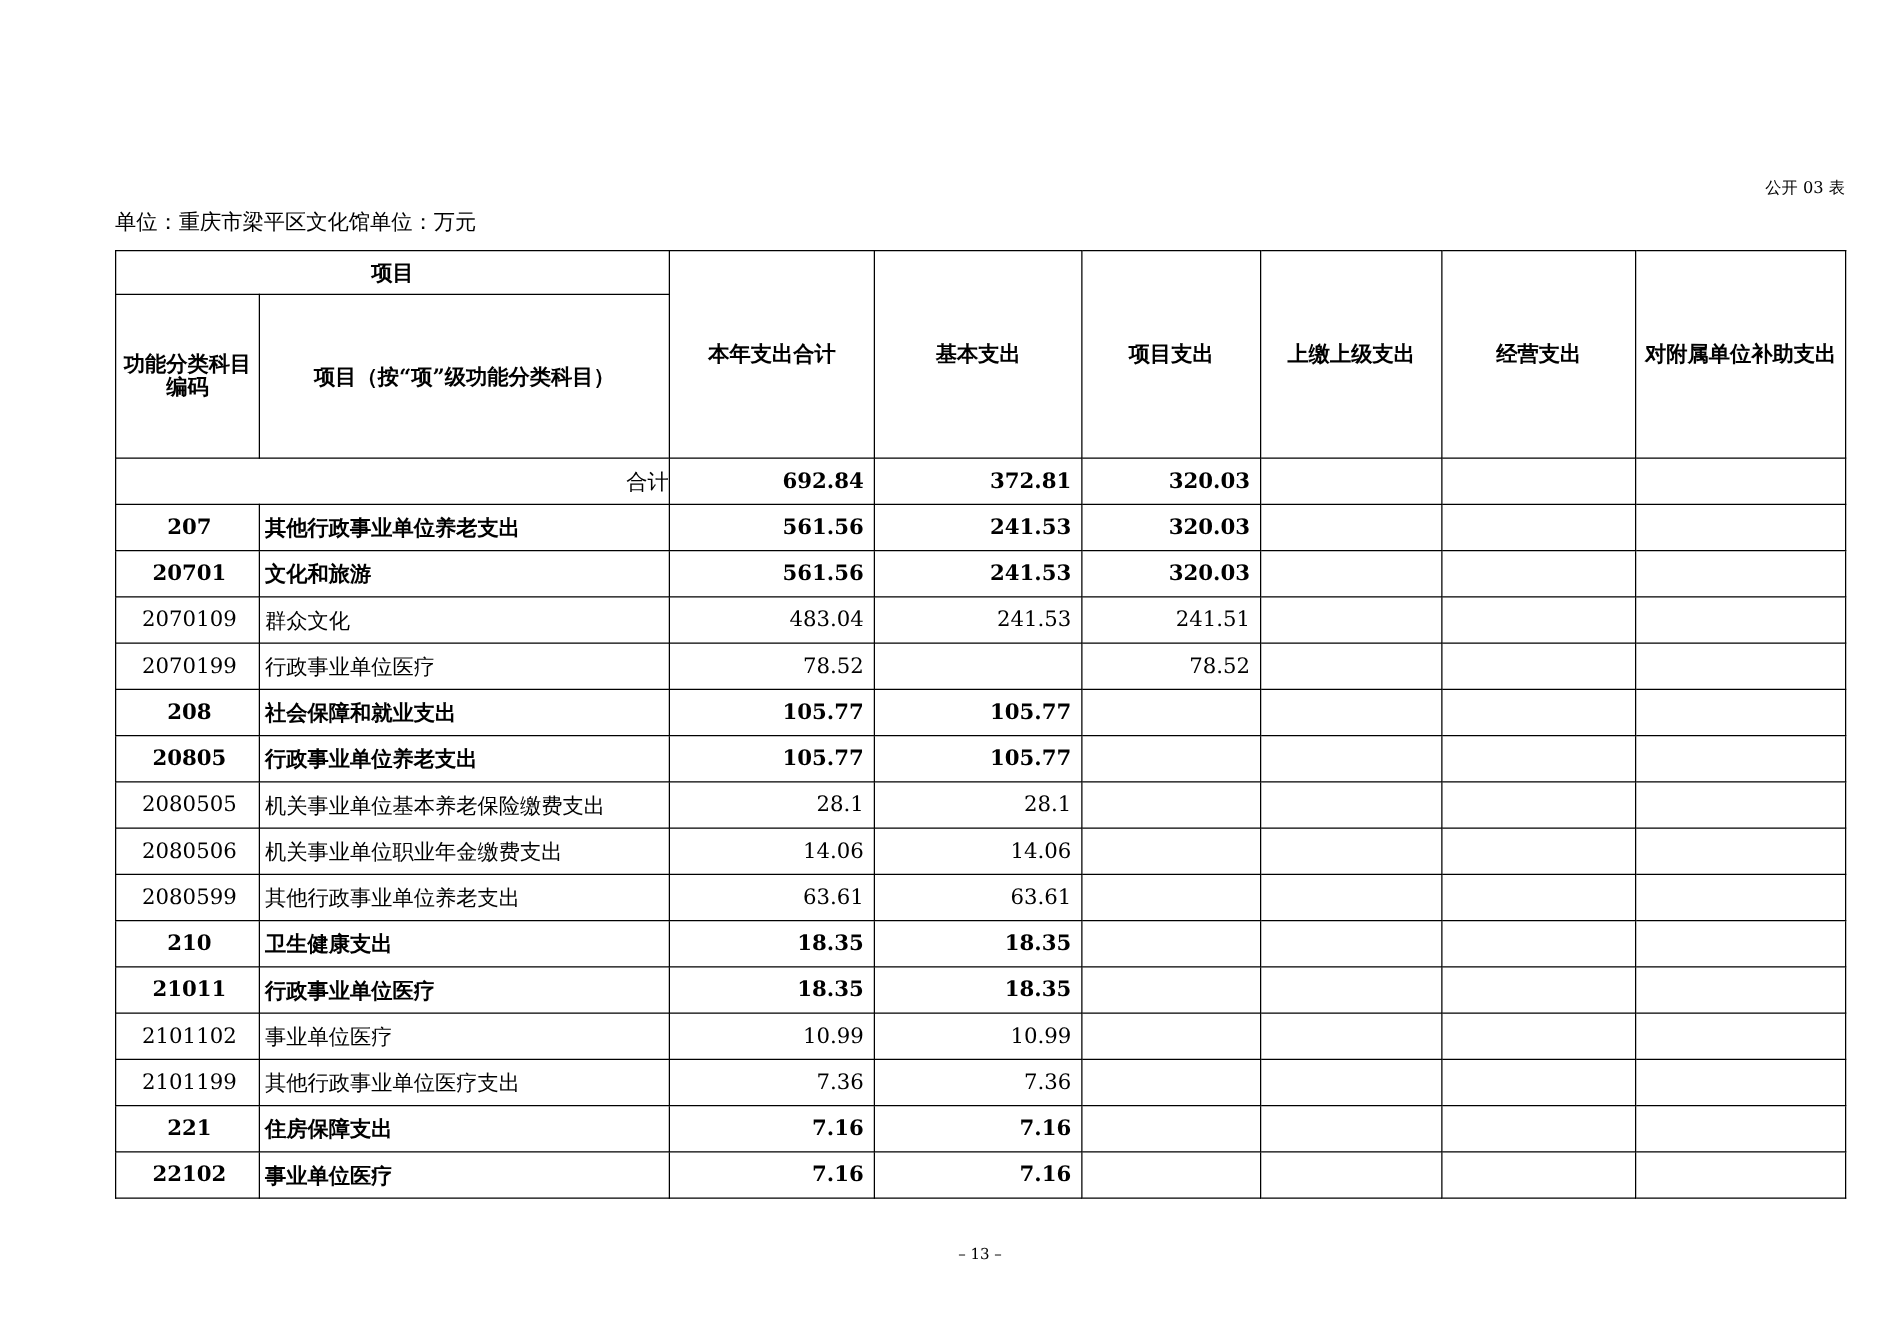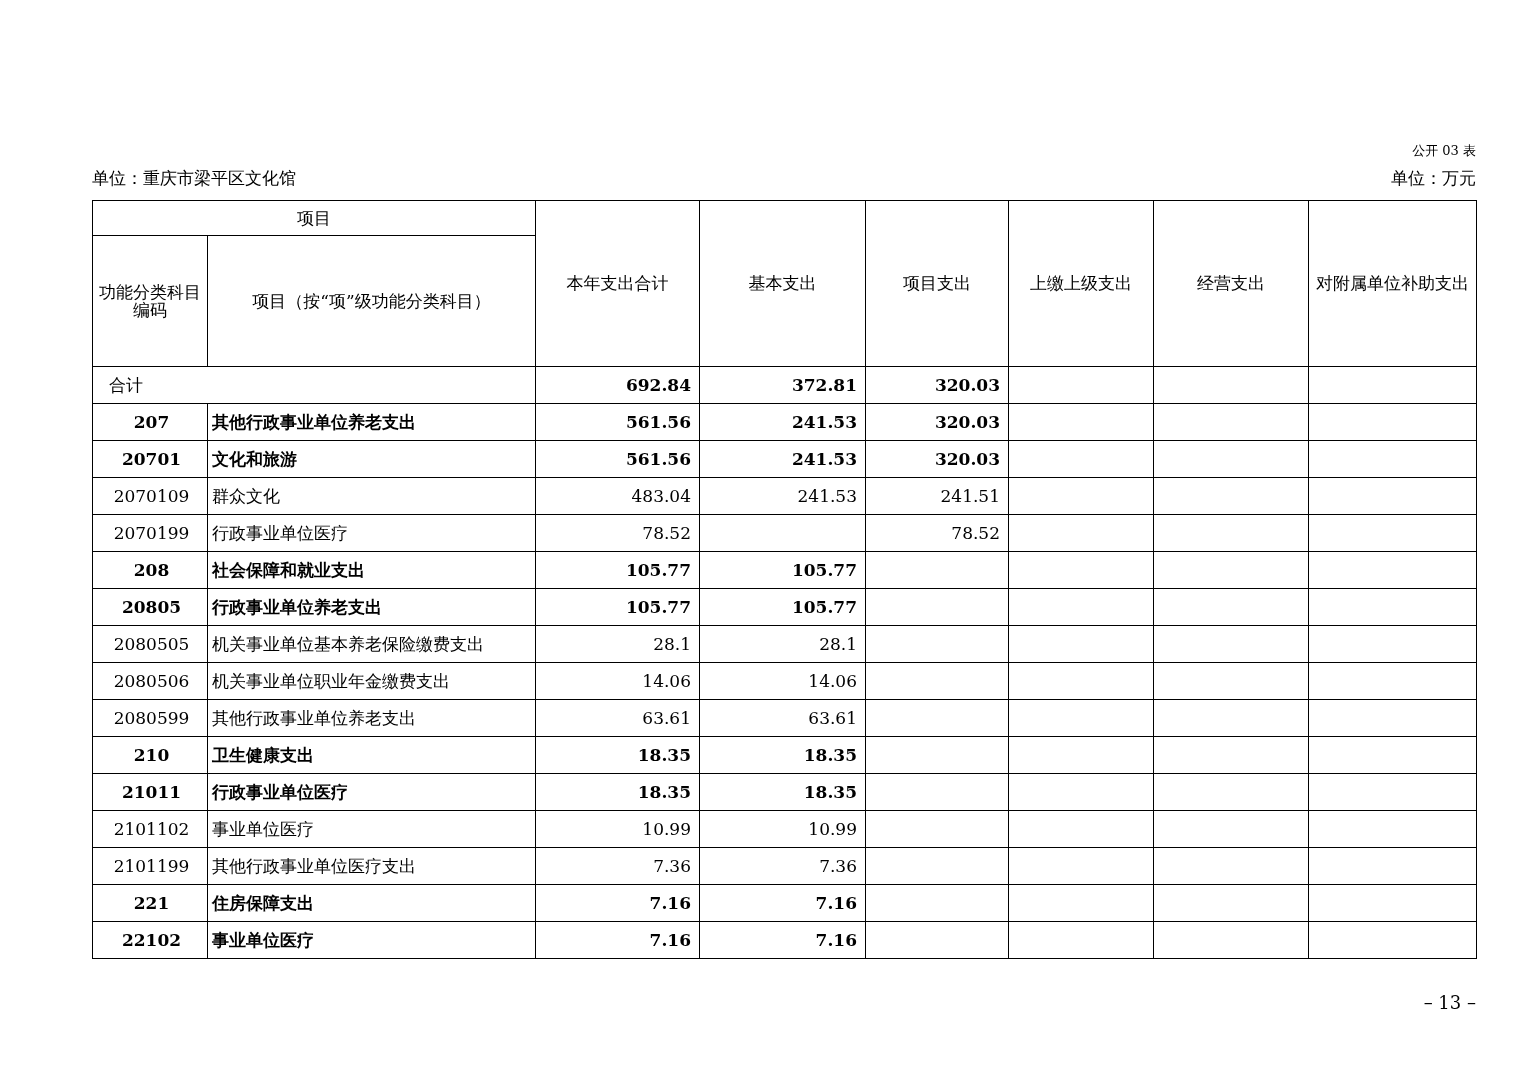--- a/index.html
+++ b/index.html
@@ -23,56 +23,55 @@
     letter-spacing: 1px;
   }
   .form-code {
     text-align: right;
     font-size: 13px;
     line-height: 22px;
     margin-top: 16px;
   }
   .unit-row {
     display: flex;
-    justify-content: space-between;
     font-size: 17px;
     line-height: 22px;
     margin-top: 5px;
   }
   table.report {
     border-collapse: collapse;
     table-layout: fixed;
     width: 1384px;
     margin-top: 11px;
   }
   .report th, .report td {
     border: 1px solid #000000;
     padding: 0;
     overflow: hidden;
     font-size: 17px;
   }
   .report thead th {
-    font-weight: normal;
+    font-weight: bold;
     text-align: center;
     vertical-align: middle;
     border-radius: 12px;
   }
   tr.group-row { height: 35px; }
   tr.sub-row   { height: 131px; }
   .report tbody tr { height: 37px; }
   .code-head { white-space: pre-line; line-height: 18px; }
   td.code { text-align: center;  padding-left: 3px; }
   td.item { text-align: left;  padding-left: 4px; }
   td.num  { text-align: right; padding-right: 8px; }
-  td.center { text-align: left; padding-left: 16px; }
+  td.center { text-align: right; padding-left: 0; }
   tr.bold td { font-weight: 700; }
   tr.bold td.center { font-weight: normal; } 
   .page-footer {
-    text-align: right;
-    font-size: 18px;
+    text-align: center;
+    font-size: 12px;
     line-height: 20px;
     margin-top: 34px;
   }
 </style>
 </head>
 <body>
 
 <div class="sheet">
 
 

